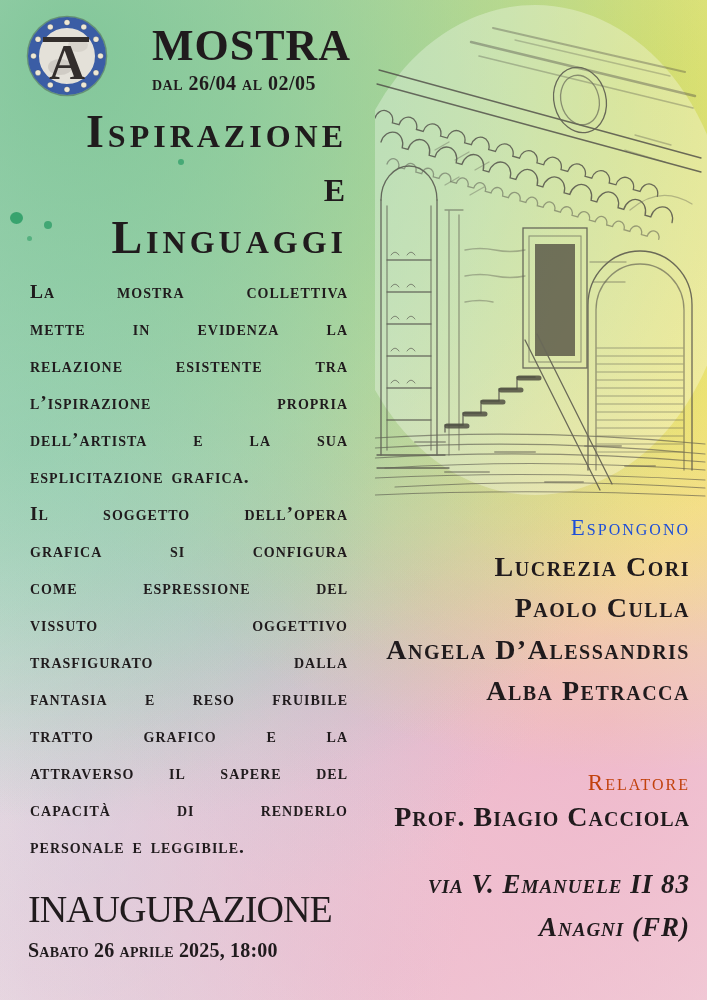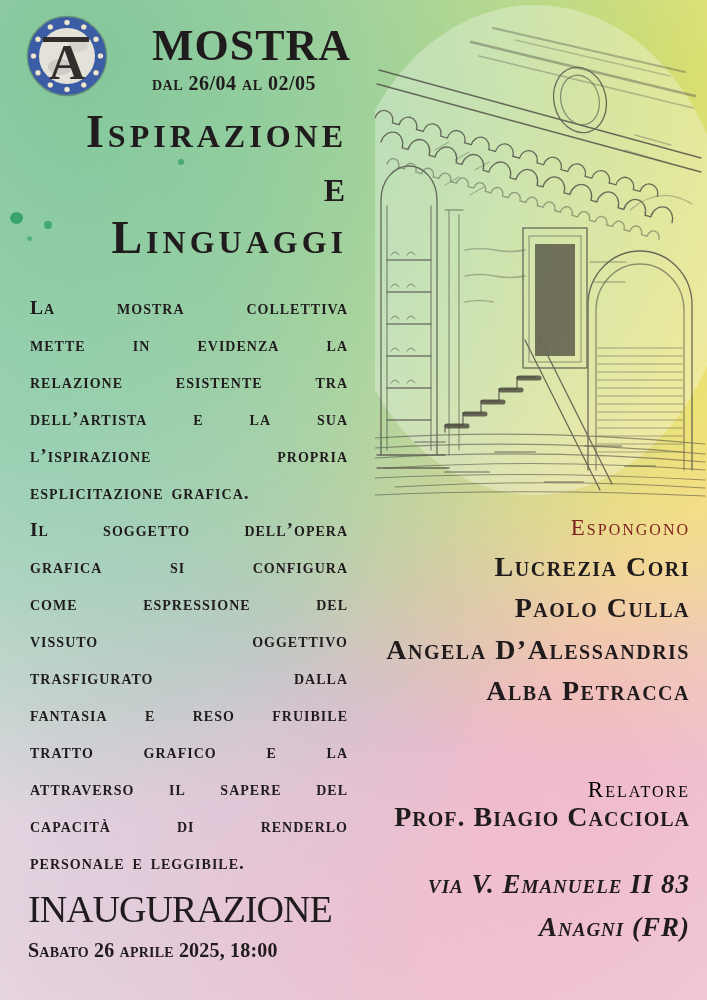--- a/index.html
+++ b/index.html
@@ -42,40 +42,40 @@
          font-variant:small-caps;margin-top:1px;}
 
   
   .heading{position:absolute;left:25px;top:104px;width:322px;z-index:2;
            text-align:right;font-weight:bold;font-variant:small-caps;white-space:nowrap;}
   .h1{font-size:46px;line-height:56px;letter-spacing:4px;}
   .h2{font-size:46px;line-height:52px;letter-spacing:2px;}
   .h3{font-size:46px;line-height:52px;letter-spacing:4px;}
 
   
-  .body-text{position:absolute;left:30px;top:273px;width:318px;z-index:2;margin-top:16px;}
+  .body-text{position:absolute;left:30px;top:273px;width:318px;z-index:2;}
   .bline{
     font-size:19.5px;line-height:37px;font-weight:bold;font-variant:small-caps;
     letter-spacing:1px;text-align:justify;text-align-last:justify;
   }
   .bline.para-end{text-align-last:left;word-spacing:2px;}
 
   
   .inaug{position:absolute;left:28px;top:886px;width:322px;z-index:2;}
   .inaug-title{font-size:38px;line-height:46px;font-weight:normal;letter-spacing:-1px;}
   .inaug-date{font-size:20px;line-height:30px;font-weight:bold;font-variant:small-caps;
               margin-top:3px;letter-spacing:.2px;}
 
   
   .right-col{position:absolute;left:377px;top:0;right:17px;height:100%;z-index:2;text-align:right;}
   .right-col > div{position:absolute;right:0;width:100%;}
-  .exh-label{top:514px;font-size:23px;line-height:28px;letter-spacing:2px;font-variant:small-caps;color:#7f1d1d;}
+  .exh-label{top:514px;font-size:23px;line-height:28px;letter-spacing:2px;font-variant:small-caps;color:#1d4ed8;}
   .exh-name{font-size:28px;line-height:40px;font-weight:bold;font-variant:small-caps;letter-spacing:1.5px;}
   .n0{top:547px;} .n1{top:588px;} .n2{top:630px;} .n3{top:671px;} .n4{top:712px;}
-  .rel-label{top:769px;font-size:23px;line-height:28px;letter-spacing:2px;font-variant:small-caps;color:#000000;margin-top:7px;}
+  .rel-label{top:769px;font-size:23px;line-height:28px;letter-spacing:2px;font-variant:small-caps;color:#c2410c;}
   .speaker{top:799px;font-size:28px;line-height:36px;font-weight:bold;font-variant:small-caps;letter-spacing:1px;}
   .venue{top:863px;font-style:italic;font-weight:bold;font-variant:small-caps;
          font-size:27px;line-height:43px;letter-spacing:1px;}
 </style>
 </head>
 <body>
 
 <div class="poster">
   <div class="bg"></div>
   <div class="dot dot1"></div>
@@ -182,22 +182,22 @@
   <div class="heading">
     <div class="h1">Ispirazione</div>
     <div class="h2">e</div>
     <div class="h3">Linguaggi</div>
   </div>
 
   <div class="body-text">
     <div class="bline">La mostra collettiva</div>
     <div class="bline">mette in evidenza la</div>
     <div class="bline">relazione esistente tra</div>
+    <div class="bline">l’ispirazione propria</div>
     <div class="bline">dell’artista e la sua</div>
-    <div class="bline">l’ispirazione propria</div>
     <div class="bline para-end">esplicitazione grafica.</div>
     <div class="bline">Il soggetto dell’opera</div>
     <div class="bline">grafica si configura</div>
     <div class="bline">come espressione del</div>
     <div class="bline">vissuto oggettivo</div>
     <div class="bline">trasfigurato dalla</div>
     <div class="bline">fantasia e reso fruibile</div>
     <div class="bline">tratto grafico e la</div>
     <div class="bline">attraverso il sapere del</div>
     <div class="bline">capacità di renderlo</div>

